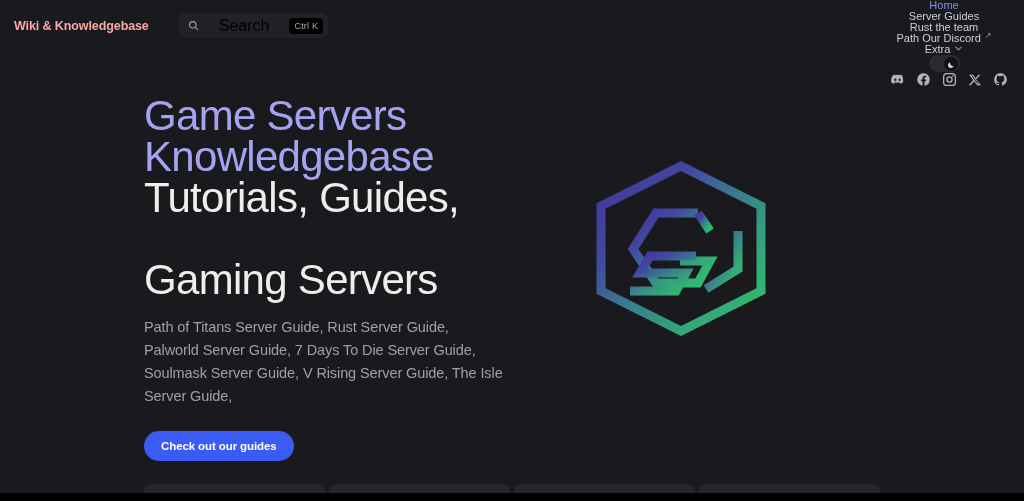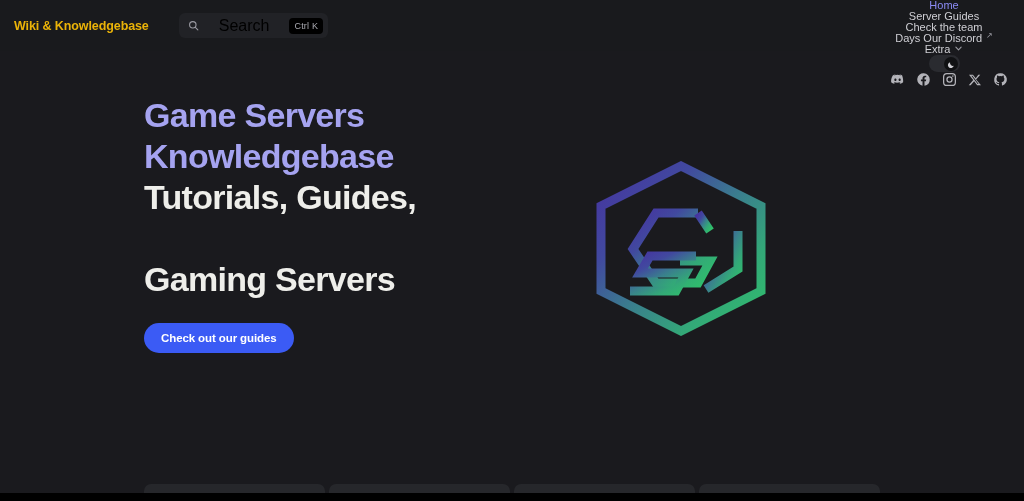--- a/index.html
+++ b/index.html
@@ -37,21 +37,21 @@
     height: 51px;
     background: #191a1d;
     display: flex;
     align-items: center;
     padding: 0 12px 0 12px;
   }
 
   .brand {
     font-size: 12.5px;
     font-weight: bold;
-    color: #eab308;
+    color: #fca5a5;
     letter-spacing: -0.1px;
     white-space: nowrap;
     padding-left: 2px;
   }
 
   
   .search-pill {
     margin-left: 30px;
     height: 25px;
     display: flex;
@@ -143,23 +143,23 @@
   }
 
   .hero-text {
     position: absolute;
     left: 144px;
     top: 44px;
     width: 360px;
   }
 
   h1.title {
-    font-size: 34px;
+    font-size: 42px;
     line-height: 41px;
-    font-weight: bold;
+    font-weight: normal;
     letter-spacing: -0.7px;
     color: #eeeeea;
   }
   h1.title .accent { color: #a5a3f0; }
 
   p.sub {
     margin-top: 16px;
     font-size: 14.5px;
     line-height: 23px;
     color: #9ea0a8;
@@ -242,25 +242,25 @@
 
         <div class="nav-item active">
           <span>Home</span>
         </div>
 
         <div class="nav-item">
           <span>Server Guides</span>
         </div>
 
         <div class="nav-item">
-          <span>Check the team</span>
+          <span>Rust the team</span>
         </div>
 
         <div class="nav-item">
-          <span>Days Our Discord</span>
+          <span>Path Our Discord</span>
           <span class="ext-arrow">↗</span>
         </div>
 
         <div class="nav-item">
           <span>Extra</span>
           <span>
             <svg width="9" height="9" viewBox="0 0 24 24" fill="none" stroke="#9a9aa2" stroke-width="3" stroke-linecap="round" stroke-linejoin="round">
               <polyline points="5 8.5 12 15.5 19 8.5"></polyline>
             </svg>
           </span>
@@ -320,20 +320,21 @@
 
       <div class="hero-text">
         <h1 class="title">
           <span class="accent">Game Servers</span><br>
           <span class="accent">Knowledgebase</span><br>
           <span>Tutorials, Guides,</span><br>
           <br>
           <span>Gaming Servers</span>
         </h1>
 
+        <p class="sub">Path of Titans Server Guide, Rust Server Guide, Palworld Server Guide, 7 Days To Die Server Guide, Soulmask Server Guide, V Rising Server Guide, The Isle Server Guide,</p>
 
         <button class="cta">Check out our guides</button>
       </div>
 
       <div class="hero-logo">
         <svg width="186" height="175" viewBox="0 0 186 175">
           <defs>
             <linearGradient id="gskgrad" x1="0" y1="0" x2="1" y2="1">
               <stop offset="0%" stop-color="#4632a0"></stop>
               <stop offset="28%" stop-color="#41499f"></stop>

